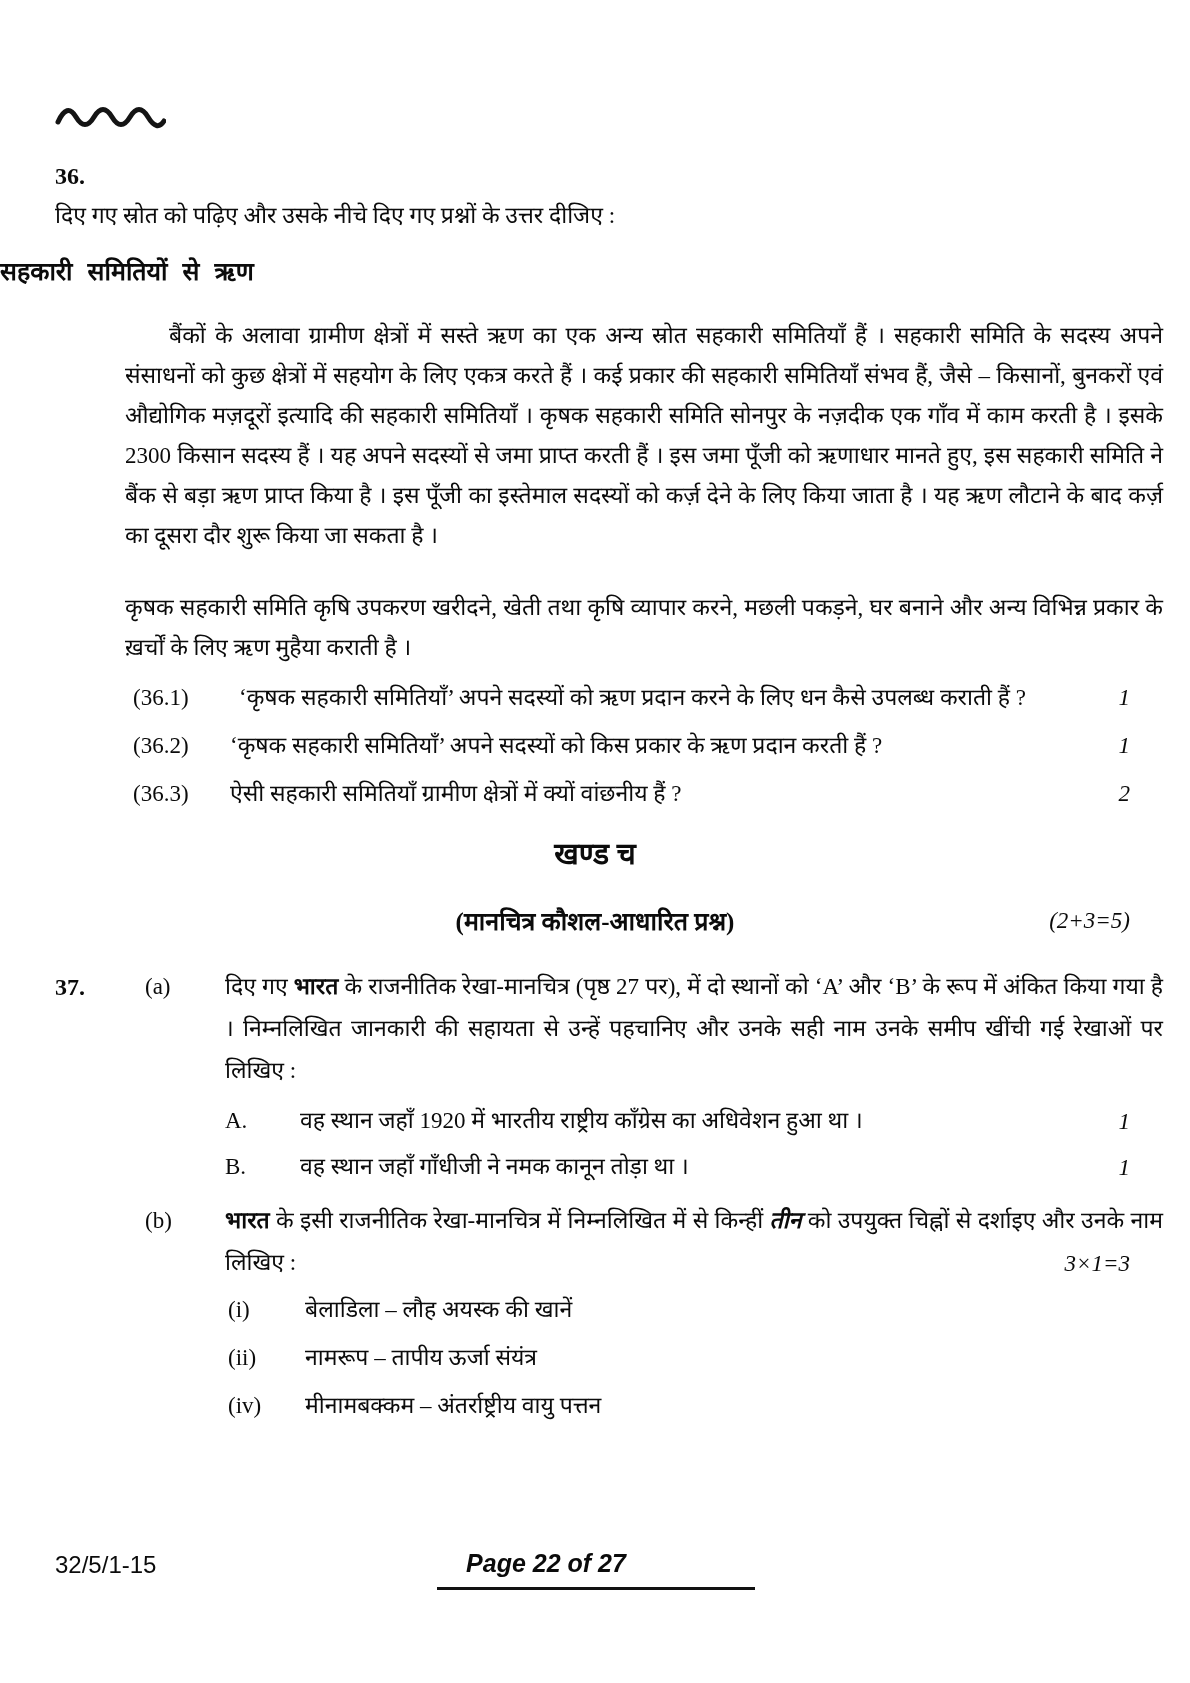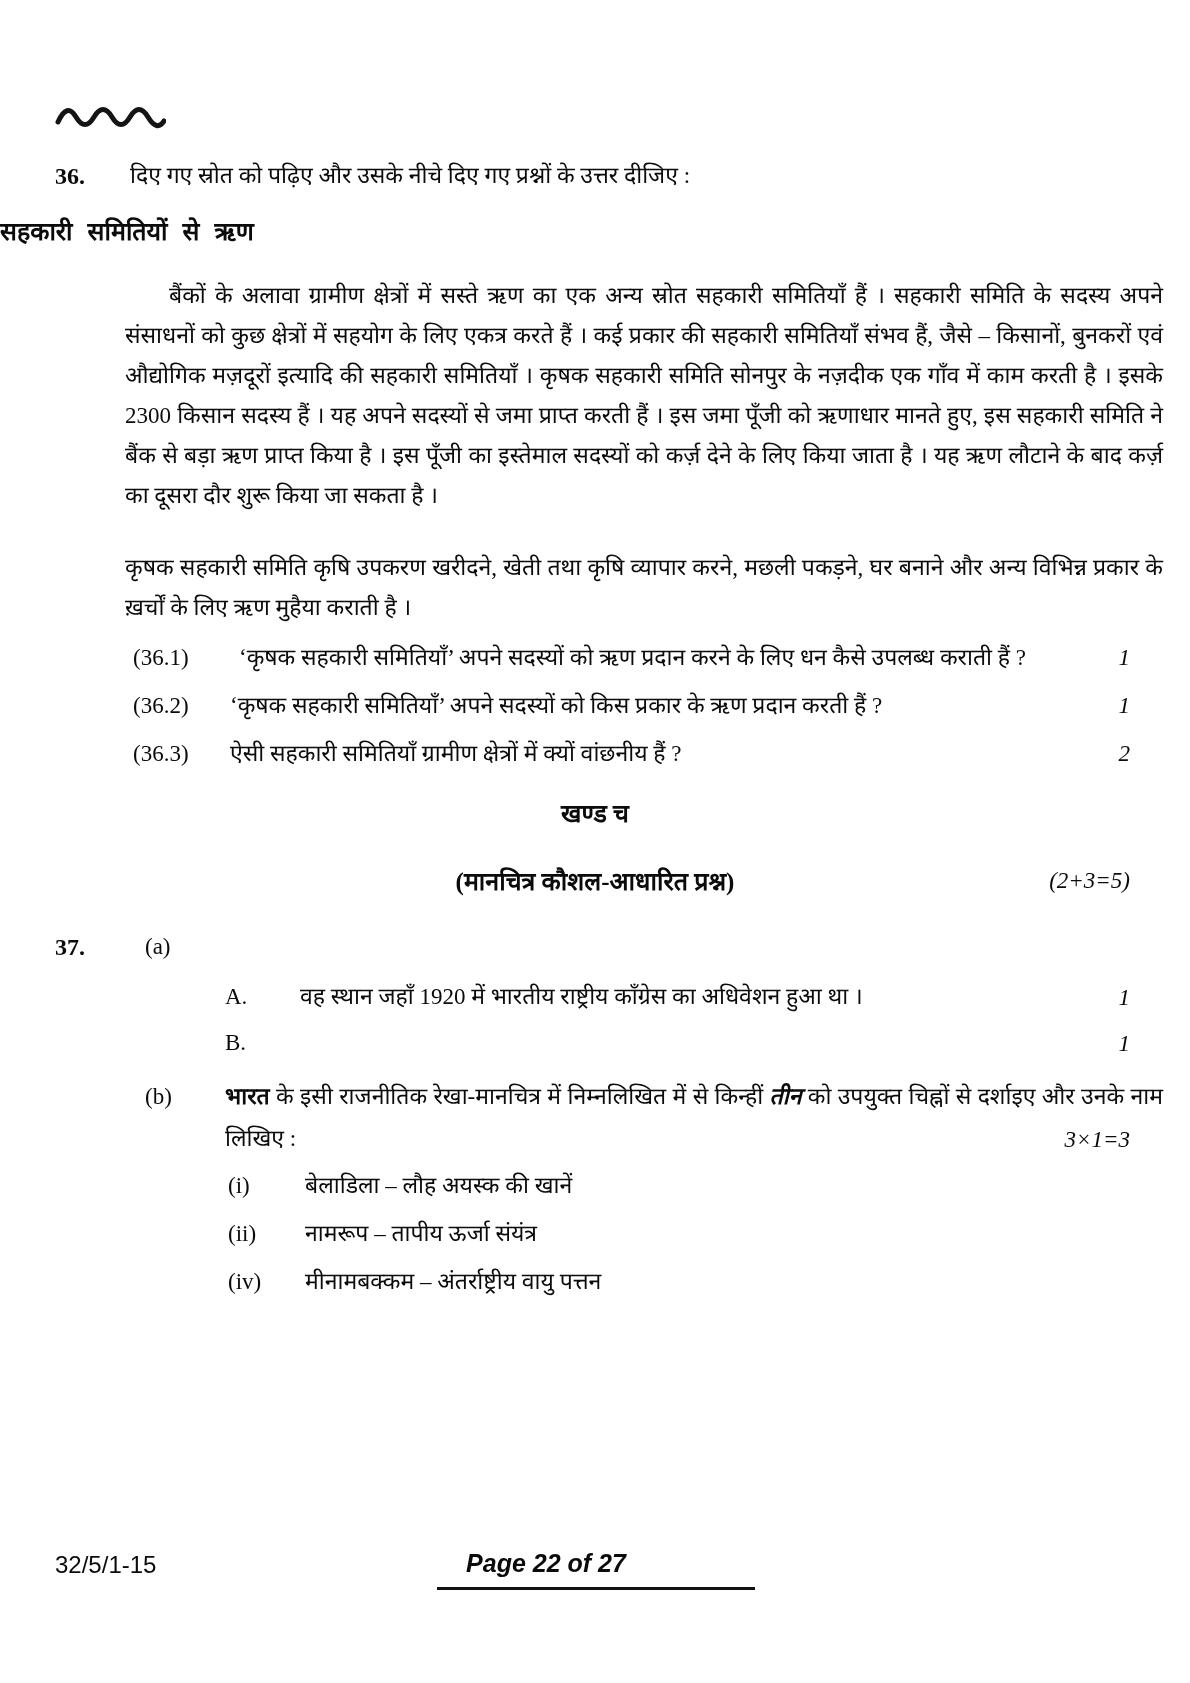--- a/index.html
+++ b/index.html
@@ -9,21 +9,21 @@
     width:1190px; height:1683px;
     background:#ffffff;
     color:#0b0b0b;
     font-family:"Liberation Serif","DejaVu Serif",serif;
     font-size:23px;
     overflow:hidden;
   }
   .squiggle { position:absolute; left:54px; top:98px; }
 
   
-  .introrow { display:flex; padding-left:55px; margin-top:156px; line-height:40px; }
+  .introrow { display:flex; padding-left:55px; margin-top:156px; line-height:40px;flex-direction:column; }
   .qnum { width:75px; flex:none; font-weight:bold; font-size:24px; }
   .introtext { width:1008px; flex:none; }
 
   
   .source-title { text-align:left; font-weight:bold; font-size:25px; margin-top:16px; line-height:44px;font-family:Liberation Mono, monospace; }
 
   
   .para { margin-left:125px; width:1038px; line-height:40px; text-align:justify; }
   .para1 { margin-top:20px; text-indent:44px; }
   .para2 { margin-top:32px; }
@@ -35,21 +35,21 @@
   .sub3 { margin-top:8px; }
   .sublabel { width:97px; flex:none; }
   .subtext { width:933px; flex:none; text-align:justify; }
   .mark {
     position:absolute; right:60px; bottom:3px;
     font-style:italic; font-size:23px; line-height:34px;
     font-family:"Liberation Serif","DejaVu Serif",serif;
   }
 
   
-  .section-title { text-align:center; font-weight:bold; font-size:25px; margin-top:18px; line-height:44px; }
+  .section-title { text-align:center; font-weight:bold; font-size:30px; margin-top:18px; line-height:44px; }
   .section-subrow { position:relative; margin-top:24px; line-height:44px; }
   .section-subtitle { text-align:center; font-weight:bold; font-size:25px; }
   .section-mark { bottom:6px; }
 
   
   .q37row { position:relative; display:flex; padding-left:55px; margin-top:22px; line-height:42px; }
   .q37row .qnum { width:90px; }
   .alabel { width:80px; flex:none; }
   .q37text { width:938px; flex:none; text-align:justify; }
 
@@ -121,30 +121,32 @@
 
   <div class="section-title">खण्ड च</div>
   <div class="section-subrow">
     <div class="section-subtitle">(मानचित्र कौशल-आधारित प्रश्न)</div>
     <div class="mark section-mark">(2+3=5)</div>
   </div>
 
   <div class="q37row">
     <div class="qnum">37.</div>
     <div class="alabel">(a)</div>
+    <div class="q37text"><span>दिए गए </span><b>भारत</b><span> के राजनीतिक रेखा-मानचित्र (पृष्ठ 27 पर), में दो स्थानों को ‘A’ और ‘B’ के रूप में अंकित किया गया है । निम्नलिखित जानकारी की सहायता से उन्हें पहचानिए और उनके सही नाम उनके समीप खींची गई रेखाओं पर लिखिए :</span></div>
   </div>
 
   <div class="abrow abA">
     <div class="ablabel">A.</div>
     <div class="abtext">वह स्थान जहाँ 1920 में भारतीय राष्ट्रीय काँग्रेस का अधिवेशन हुआ था ।</div>
     <div class="mark">1</div>
   </div>
 
   <div class="abrow abB">
     <div class="ablabel">B.</div>
+    <div class="abtext">वह स्थान जहाँ गाँधीजी ने नमक कानून तोड़ा था ।</div>
     <div class="mark">1</div>
   </div>
 
   <div class="q37row browrap">
     <div class="qnum"></div>
     <div class="alabel">(b)</div>
     <div class="q37text"><b>भारत</b><span> के इसी राजनीतिक रेखा-मानचित्र में निम्नलिखित में से किन्हीं </span><b><i>तीन</i></b><span>  को उपयुक्त चिह्नों से दर्शाइए और उनके नाम लिखिए :</span></div>
     <div class="mark">3×1=3</div>
   </div>
 

